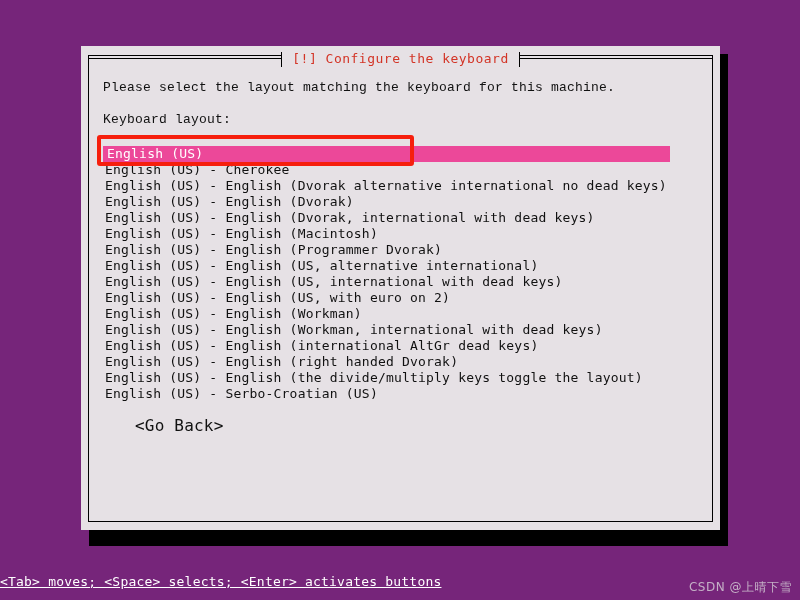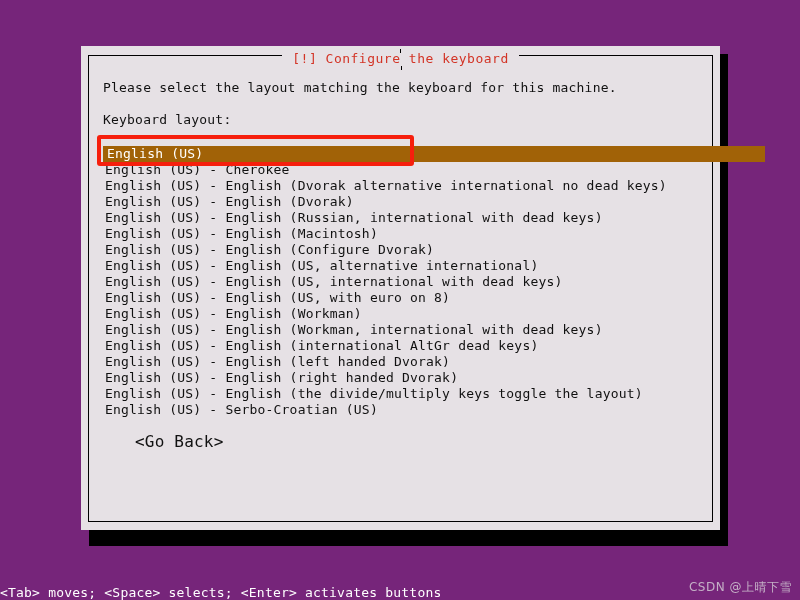--- a/index.html
+++ b/index.html
@@ -56,21 +56,20 @@
   
   #title-strip {
     position: absolute;
     left: 7px;
     top: 3px;
     right: 7px;
     height: 20px;
     display: flex;
     align-items: center;
     box-sizing: border-box;
-    flex-direction: column;
   }
   .title-rule {
     flex: 1 1 auto;
     position: relative;
     height: 14px;
   }
   .title-rule::before {
     content: "";
     position: absolute;
     left: 0;
@@ -115,40 +114,41 @@
     right: 14px;
     bottom: 10px;
     color: #111111;
     font-size: 13px;
     line-height: 16px;
     letter-spacing: 0.2px;
   }
   .prompt-line {
     white-space: pre;
     height: 16px;
+    font-family: Liberation Mono, monospace;
   }
   .gap {
     height: 16px;
   }
 
   
   #layout-list {
     position: relative;
     margin-top: 2px;
   }
   .list-row {
     white-space: pre;
     height: 16px;
     line-height: 16px;
     padding-left: 2px;
   }
   .list-row.selected {
-    background: #a16207;
+    background: #ec4899;
     color: #ffffff;
-    width: 662px;
+    width: 567px;
     padding-left: 4px;
     box-sizing: border-box;
   }
 
   
   #go-back-wrap {
     margin-top: 16px;
     padding-left: 32px;
   }
   #go-back-button {
@@ -173,24 +173,25 @@
   }
 
   
   #status-bar {
     position: absolute;
     left: 0;
     bottom: 0;
     width: 800px;
     height: 26px;
     display: flex;
-    align-items: flex-end;
+    align-items: flex-start;
     color: #ffffff;
     font-size: 13px;
     letter-spacing: 0.2px;
+    text-decoration: underline;
   }
   #status-text {
     white-space: pre;
     padding-left: 0px;
   }
 
   
   #watermark {
     position: absolute;
     right: 8px;
@@ -225,30 +226,29 @@
     <div class="prompt-line">Please select the layout matching the keyboard for this machine.</div>
     <div class="gap"></div>
     <div class="prompt-line">Keyboard layout:</div>
     <div class="gap"></div>
 
     <div id="layout-list">
         <div class="list-row selected">English (US)</div>
         <div class="list-row">English (US) - Cherokee</div>
         <div class="list-row">English (US) - English (Dvorak alternative international no dead keys)</div>
         <div class="list-row">English (US) - English (Dvorak)</div>
-        <div class="list-row">English (US) - English (Russian, international with dead keys)</div>
+        <div class="list-row">English (US) - English (Dvorak, international with dead keys)</div>
         <div class="list-row">English (US) - English (Macintosh)</div>
-        <div class="list-row">English (US) - English (Configure Dvorak)</div>
+        <div class="list-row">English (US) - English (Programmer Dvorak)</div>
         <div class="list-row">English (US) - English (US, alternative international)</div>
         <div class="list-row">English (US) - English (US, international with dead keys)</div>
-        <div class="list-row">English (US) - English (US, with euro on 8)</div>
+        <div class="list-row">English (US) - English (US, with euro on 2)</div>
         <div class="list-row">English (US) - English (Workman)</div>
         <div class="list-row">English (US) - English (Workman, international with dead keys)</div>
         <div class="list-row">English (US) - English (international AltGr dead keys)</div>
-        <div class="list-row">English (US) - English (left handed Dvorak)</div>
         <div class="list-row">English (US) - English (right handed Dvorak)</div>
         <div class="list-row">English (US) - English (the divide/multiply keys toggle the layout)</div>
         <div class="list-row">English (US) - Serbo-Croatian (US)</div>
       </div>
 
     <div id="go-back-wrap">
       <span id="go-back-button">&lt;Go Back&gt;</span>
     </div>
 
   </div>

